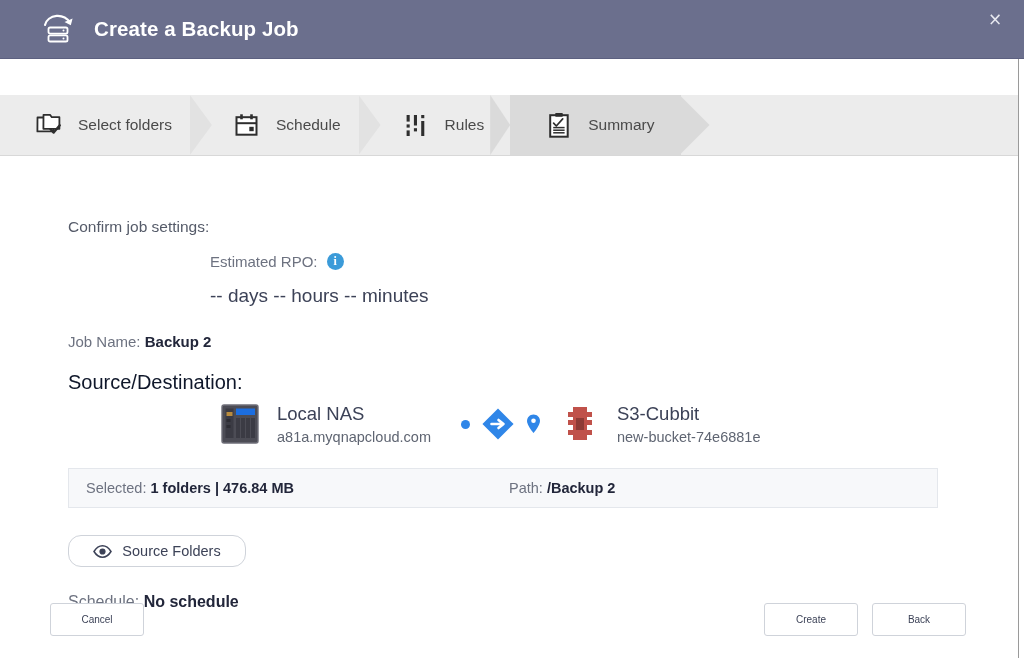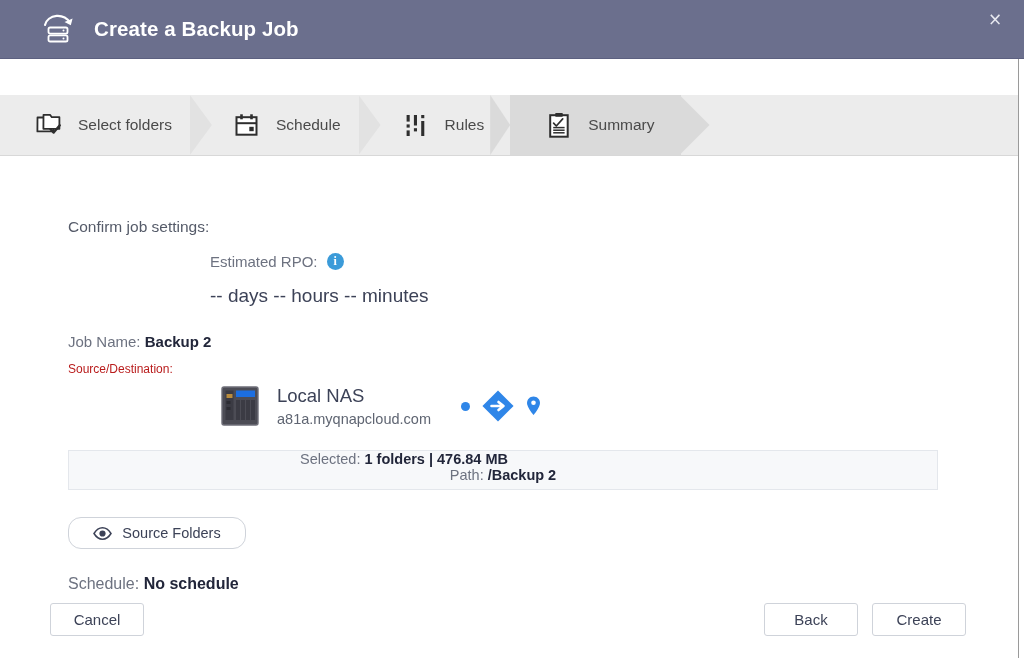--- a/index.html
+++ b/index.html
@@ -179,23 +179,23 @@
   .field-line {
     margin-top: 26px;
     color: #6d7280;
     font-size: 15px;
   }
   .field-line b {
     color: #22263a;
     font-weight: bold;
   }
   .srcdest-label {
-    margin-top: 12px;
-    color: #b91c1c;
-    font-size: 12px;
+    margin-top: 21px;
+    color: #0f172a;
+    font-size: 20px;
   }
 
   
   .srcdest-row {
     margin-top: 8px;
     display: flex;
     align-items: center;
     padding-left: 150px;
   }
   .endpoint {
@@ -254,21 +254,20 @@
     margin-top: 22px;
     height: 40px;
     background: #f7f8fa;
     border: 1px solid #e4e7ec;
     display: flex;
     align-items: center;
     font-size: 14.5px;
     color: #6d7280;
     box-sizing: border-box;
     width: 870px;
-    flex-direction: column;
   }
   .infobar .seg1 { padding-left: 17px; width: 440px; box-sizing: border-box; }
   .infobar b { color: #22263a; font-weight: bold; }
 
   
   .src-btn {
     margin-top: 27px;
     display: inline-flex;
     align-items: center;
     justify-content: center;
@@ -305,21 +304,21 @@
     padding: 0 58px 0 50px;
     box-sizing: border-box;
   }
   .btn {
     height: 33px;
     min-width: 94px;
     border: 1px solid #cfd3da;
     border-radius: 3px;
     background: #fff;
     color: #3c4257;
-    font-size: 15px;
+    font-size: 10px;
     cursor: pointer;
     font-family: "Liberation Sans", sans-serif;
     padding: 0 14px;
   }
   .footer-spacer { flex: 1 1 auto; }
   .btn + .btn { margin-left: 14px; }
 
   .right-edge {
     position: absolute;
     top: 59px;
@@ -459,20 +458,32 @@
           </svg>
         </span>
         <span class="pin">
           <svg width="15" height="22" viewBox="0 0 15 22">
             <path d="M7.5 1.5 C3.9 1.5 1 4.4 1 8 C1 12.6 7.5 20 7.5 20 C7.5 20 14 12.6 14 8 C14 4.4 11.1 1.5 7.5 1.5 Z" fill="#2f86e8"></path>
             <circle cx="7.5" cy="7.8" r="2.3" fill="#ffffff"></circle>
           </svg>
         </span>
       </div>
 
+      <div class="endpoint">
+        <span class="endpoint-icon">
+          <svg width="32" height="38" viewBox="0 0 32 38">
+            <path d="M9 2 h14 v5 h5 v5 h-5 v3 h5 v5 h-5 v5 h5 v5 h-5 v5 h-14 v-5 h-5 v-5 h5 v-5 h-5 v-5 h5 v-3 h-5 v-5 h5 z" fill="#c0514a"></path>
+            <rect x="12" y="13" width="8" height="12" fill="#8e3b36"></rect>
+          </svg>
+        </span>
+        <span class="endpoint-text">
+          <span class="endpoint-name">S3-Cubbit</span>
+          <span class="endpoint-sub" style="display:block;">new-bucket-74e6881e</span>
+        </span>
+      </div>
 
     </div>
 
     <div class="infobar">
       <span class="seg1">
         <span>Selected:</span>
         <b>1 folders | 476.84 MB</b>
       </span>
       <span>
         <span>Path:</span>
@@ -495,19 +506,19 @@
     <div class="schedule-line">
       <span>Schedule:</span>
       <b>No schedule</b>
     </div>
 
   </div>
 
   <div class="footer">
     <button class="btn">Cancel</button>
     <span class="footer-spacer"></span>
+    <button class="btn">Create</button>
     <button class="btn">Back</button>
-    <button class="btn">Create</button>
   </div>
 
   <div class="right-edge"></div>
 
 </div>
 
 </body></html>

